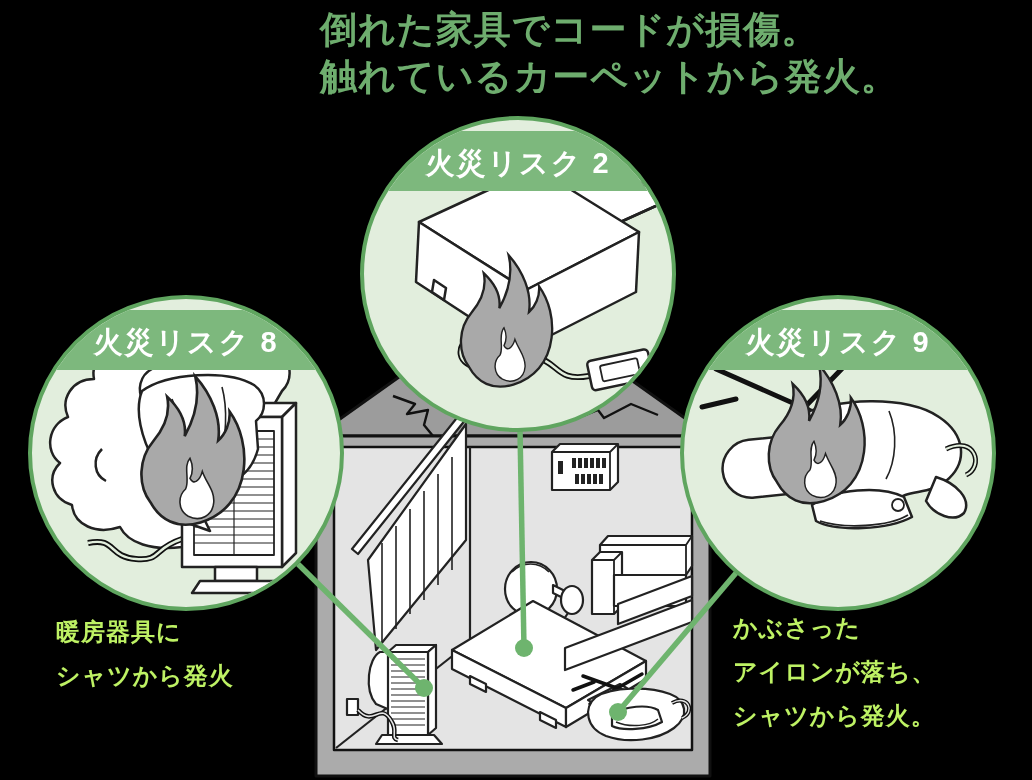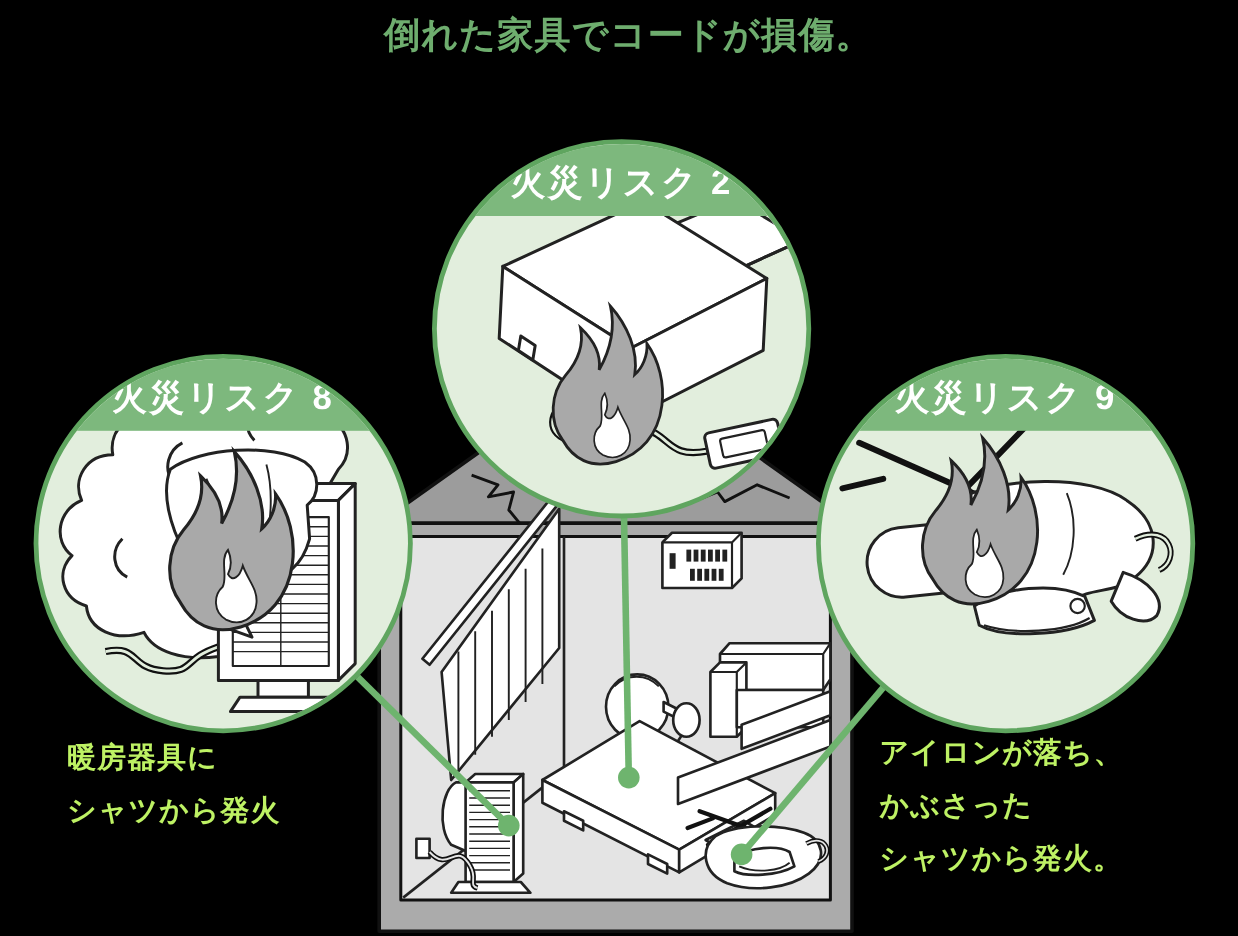--- a/index.html
+++ b/index.html
@@ -1,35 +1,35 @@
 <!DOCTYPE html>
 <html><head>
 <meta charset="utf-8">
 <style>
   html,body{margin:0;padding:0;background:#000;}
   .stage{
     position:relative;width:1032px;height:780px;background:#000000;overflow:hidden;
     font-family:"Liberation Sans","DejaVu Sans",sans-serif;
   }
   .headline{
-    position:absolute;left:320px;top:6px;color:#6ead6e;font-size:30px;font-weight:bold;
+    position:absolute;left:320px;top:6px;color:#6ead6e;font-size:37px;font-weight:bold;
     line-height:47px;letter-spacing:1px;white-space:nowrap;
   }
   .caption{
     position:absolute;color:#bef264;font-size:24px;font-weight:bold;line-height:44px;
     letter-spacing:1px;white-space:nowrap;
   }
   .caption-1{left:56px;top:610px;}
   .caption-3{left:733px;top:606px;}
   .risk-circle{
     position:absolute;width:316px;height:316px;border-radius:50%;
     border:4px solid #5fa55f;background:#e2eedd;overflow:hidden;box-sizing:border-box;
   }
   .risk-circle .band{
-    position:absolute;top:0;left:0;right:0;height:60px;background:#7db87d;
+    position:absolute;top:11px;left:0;right:0;height:60px;background:#7db87d;
     display:flex;align-items:flex-end;justify-content:center;padding-bottom:7px;box-sizing:border-box;
   }
   .risk-circle .band span{color:#ffffff;font-weight:bold;font-size:29px;letter-spacing:2px;}
   .risk-circle svg.art{position:absolute;left:0;top:0;width:308px;height:308px;}
   .circle-1{left:28px;top:295px;}
   .circle-2{left:360px;top:116px;}
   .circle-3{left:680px;top:295px;}
   svg.scene{position:absolute;left:0;top:0;}
   .flame{fill:#a9a9a9;stroke:#222;stroke-width:3px;}
   .flame-in{fill:#ffffff;stroke:#222;stroke-width:1.8px;}
@@ -133,20 +133,21 @@
       <circle cx="424" cy="688" r="9" stroke="none"></circle>
       <line x1="520" y1="430" x2="524" y2="648"></line>
       <circle cx="524" cy="648" r="9" stroke="none"></circle>
       <line x1="736" y1="573" x2="618" y2="712"></line>
       <circle cx="618" cy="712" r="9" stroke="none"></circle>
     </g>
   </svg>
 
   <div class="headline">
     <div>倒れた家具でコードが損傷。</div>
+    <div>触れているカーペットから発火。</div>
   </div>
 
   <div class="risk-circle circle-1">
     <svg class="art" viewBox="0 0 308 308">
       <g stroke="#222" stroke-width="2.5" fill="#fff" stroke-linejoin="round">
         <path d="M150,248 C120,252 96,244 88,228 C64,236 42,226 40,206 C20,200 14,178 28,164 C12,152 16,126 36,118 C28,100 40,80 62,80 C58,58 78,42 100,48 C104,26 130,16 150,28 C160,10 188,10 200,26 C220,18 242,30 242,50 C260,58 262,80 250,92 L216,150 L186,210 Z"></path>
         <path d="M70,150 C60,160 62,176 74,182 M120,70 C108,76 104,92 112,102 M180,40 C172,48 172,60 180,68" fill="none"></path>
         <path d="M150,240 C120,250 130,262 104,260 C76,258 84,238 56,244" fill="none" stroke="#111" stroke-width="6"></path>
         <path d="M150,240 C120,250 130,262 104,260 C76,258 84,238 56,244" fill="none" stroke="#e2eedd" stroke-width="2.4"></path>
         <g>
@@ -231,18 +232,18 @@
       <span>火災リスク 9</span>
     </div>
   </div>
 
   <div class="caption caption-1">
     <div>暖房器具に</div>
     <div>シャツから発火</div>
   </div>
 
   <div class="caption caption-3">
+    <div>かぶさった</div>
     <div>アイロンが落ち、</div>
-    <div>かぶさった</div>
     <div>シャツから発火。</div>
   </div>
 
 </div>
 
 </body></html>

